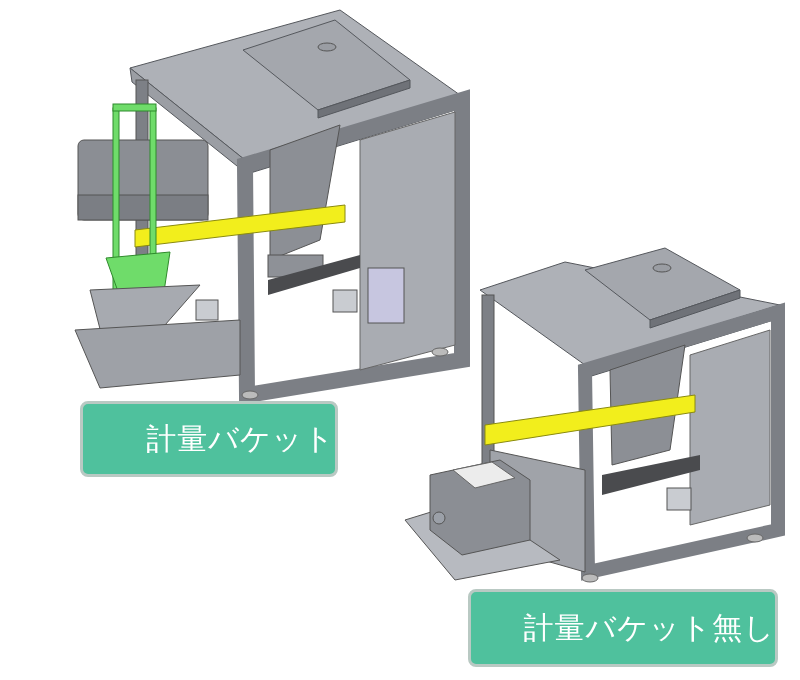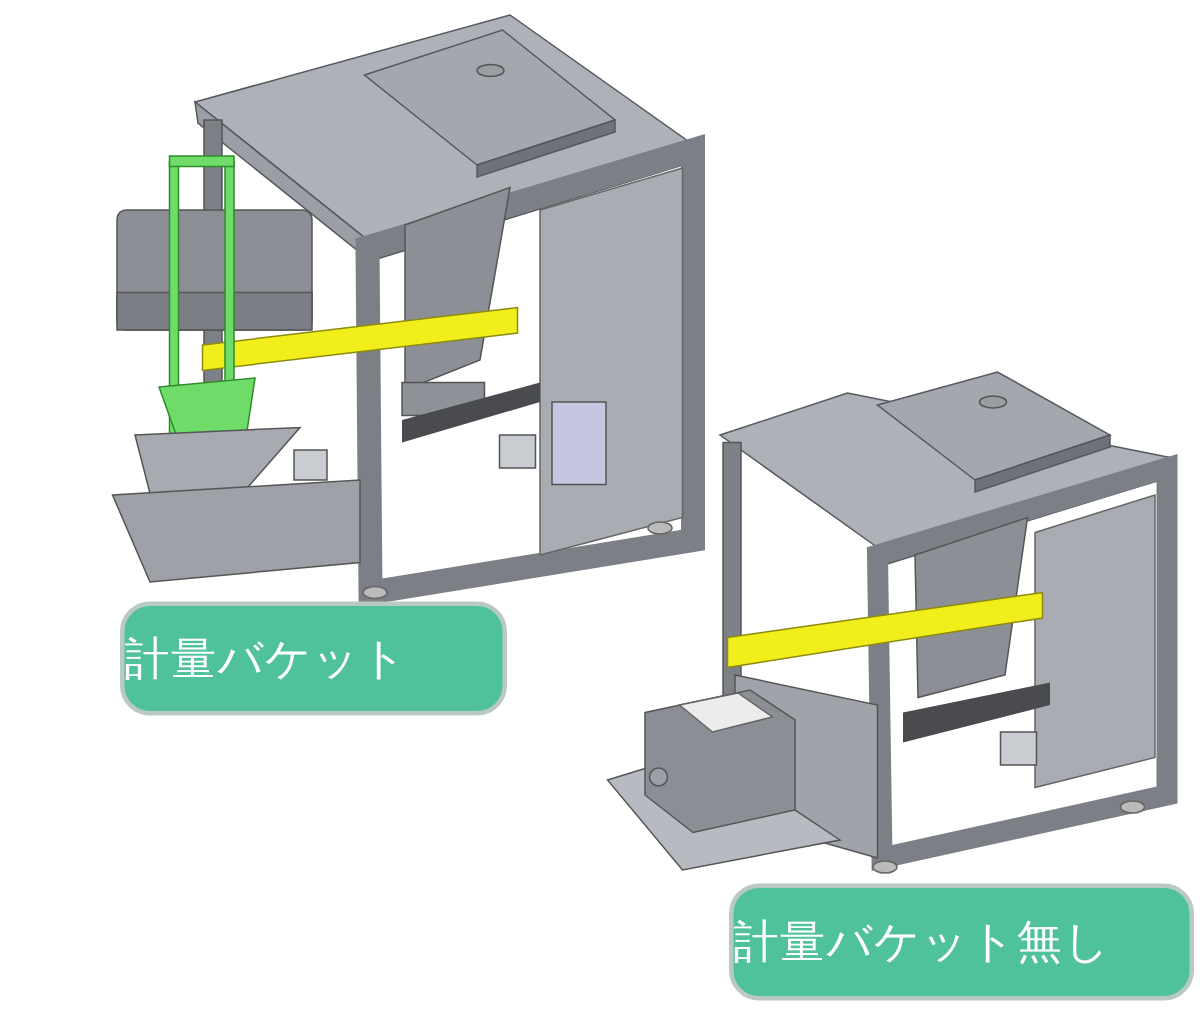--- a/index.html
+++ b/index.html
@@ -2,29 +2,29 @@
 <html><head>
   <meta charset="utf-8">
   <style>
     html, body { margin: 0; padding: 0; background: #ffffff; }
     body { width: 800px; height: 680px; position: relative; overflow: hidden; font-family: "DejaVu Sans", sans-serif; }
     .scene { position: absolute; left: 0; top: 0; width: 800px; height: 680px; }
     .label {
       position: absolute;
       background: #4fc19d;
       border: 3px solid #b9c9c3;
-      border-radius: 20px;
+      border-radius: 8px;
       color: #ffffff;
-      display: flex; align-items: center; justify-content: flex-start;
+      display: flex; align-items: center; justify-content: flex-end;
       font-family: "DejaVu Sans", sans-serif;
       letter-spacing: 1px;
       box-sizing: border-box;
     }
     #label-1 { left: 80px; top: 401px; width: 258px; height: 76px; font-size: 30px; }
-    #label-2 { left: 468px; top: 589px; width: 310px; height: 78px; font-size: 30px; margin-left: 18px; }
+    #label-2 { left: 468px; top: 589px; width: 310px; height: 78px; font-size: 30px; }
   </style>
 </head>
 <body>
 
 <svg class="scene" viewBox="0 0 800 680" xmlns="http://www.w3.org/2000/svg">
 
   <g>
 
     <polygon points="130,68 340,10 460,95 245,160" fill="#aeb1b7" stroke="#55585d" stroke-width="1"></polygon>
     <polygon points="245,160 460,95 462,108 247,174" fill="#7e8187" stroke="#55585d" stroke-width="1"></polygon>

